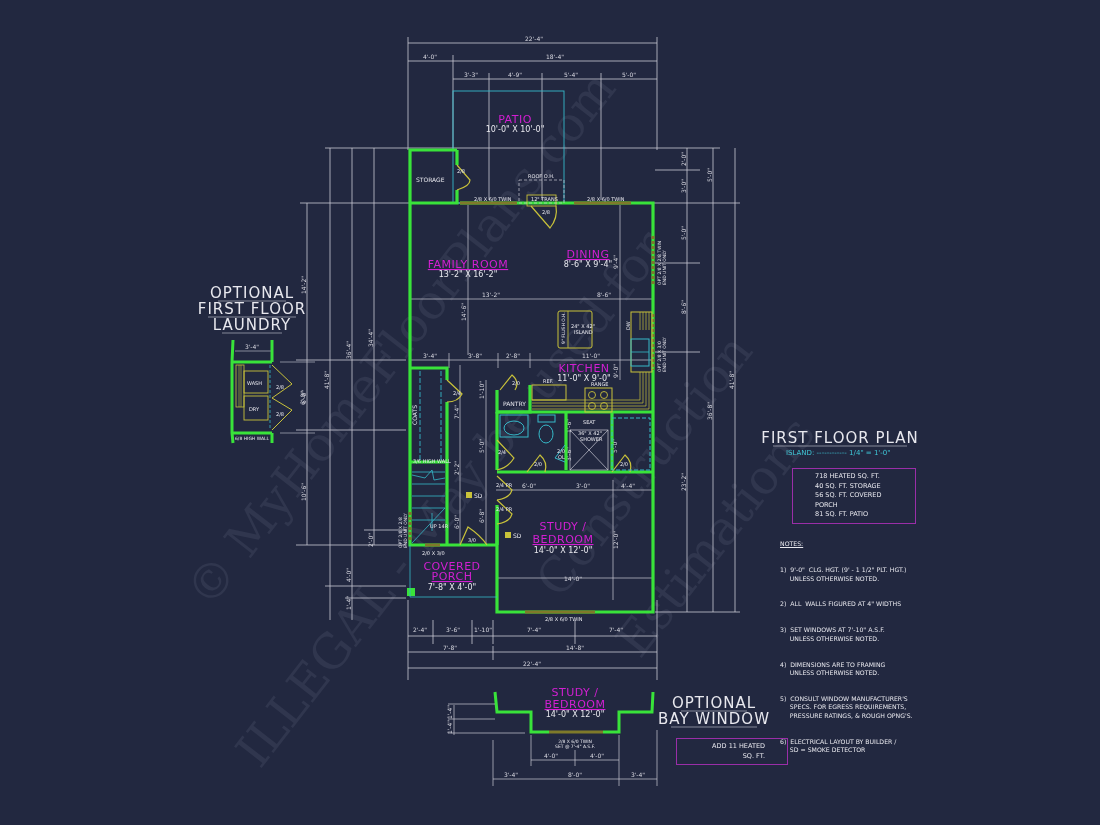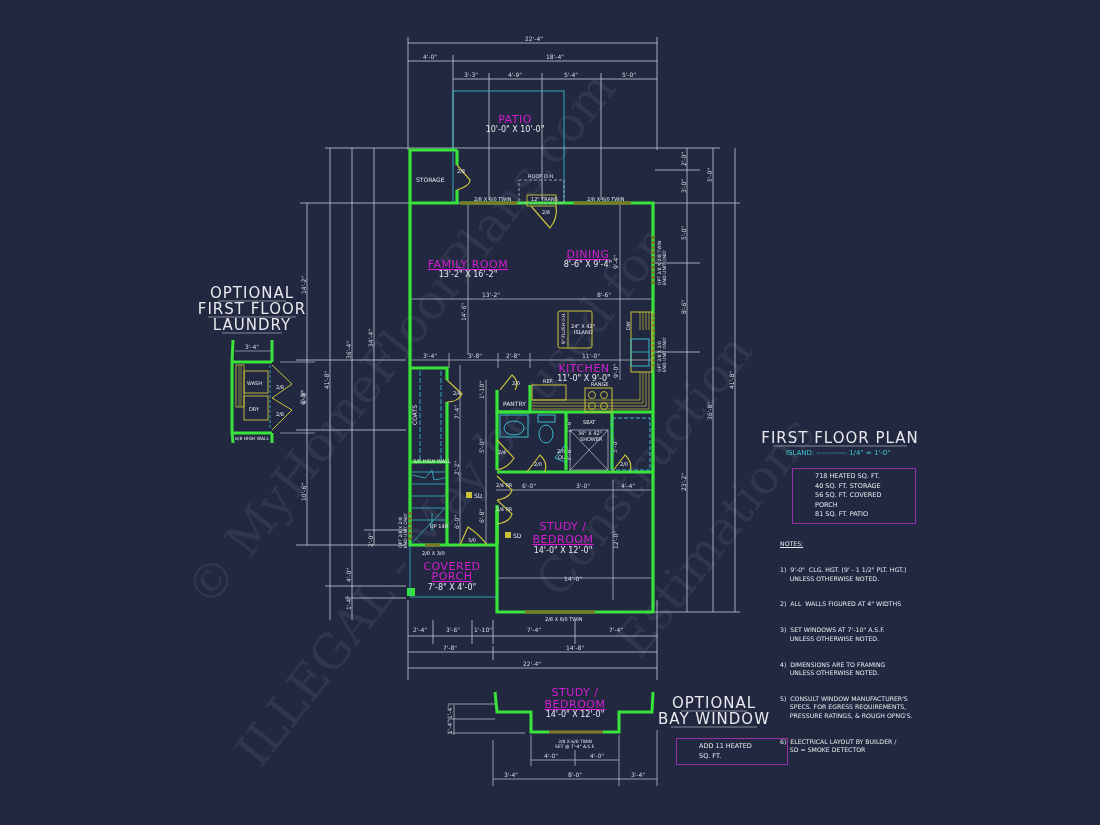--- a/index.html
+++ b/index.html
@@ -422,15 +422,15 @@
      UNLESS OTHERWISE NOTED.</div>
   <div>4)  DIMENSIONS ARE TO FRAMING
      UNLESS OTHERWISE NOTED.</div>
   <div>5)  CONSULT WINDOW MANUFACTURER'S
      SPECS. FOR EGRESS REQUIREMENTS,
      PRESSURE RATINGS, &amp; ROUGH OPNG'S.</div>
   <div>6)  ELECTRICAL LAYOUT BY BUILDER /
      SD = SMOKE DETECTOR</div>
 </div>
 
-<div class="sqbox" style="left:676px; top:738px; width:66px; text-align:left;">
+<div class="sqbox" style="left:676px; top:738px; width:66px; text-align:right;">
   <div>ADD 11 HEATED SQ. FT.</div>
 </div>
 
 </body></html>

